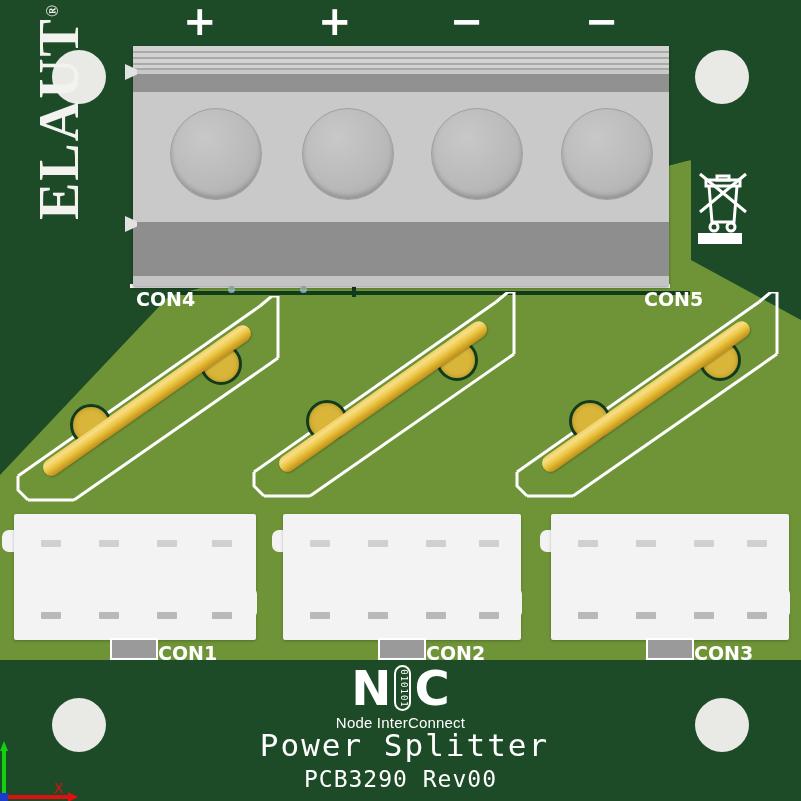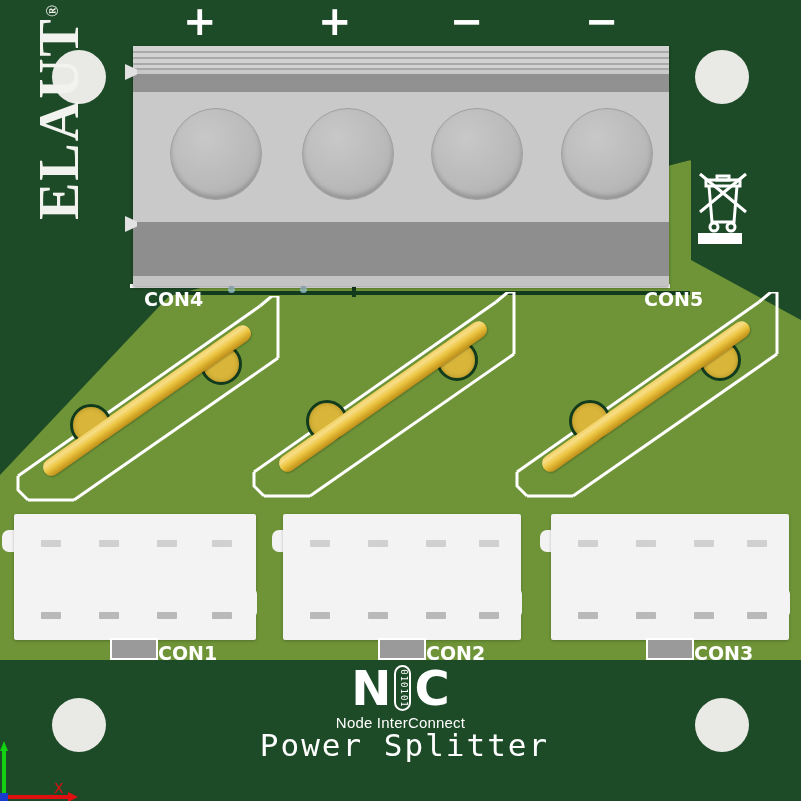--- a/index.html
+++ b/index.html
@@ -318,21 +318,21 @@
 
     <div class="tb-tab" style="top:18px;"></div>
     <div class="tb-tab" style="top:170px;"></div>
 
     <div class="screw" style="left:37px;"></div>
     <div class="screw" style="left:169px;"></div>
     <div class="screw" style="left:298px;"></div>
     <div class="screw" style="left:428px;"></div>
   </div>
 
-  <div class="tb-label" style="left:144px;top:288px;">CON4</div>
+  <div class="tb-label" style="left:136px;top:288px;">CON4</div>
   <div class="tb-label" style="left:644px;top:288px;">CON5</div>
 
   <div class="jumper-group" style="left:14px;top:296px;width:268px;height:212px;">
     <div style="position:absolute;left:0;top:0;width:268px;height:212px;">
       <svg width="268" height="212" style="position:absolute;left:0;top:0;">
         <polyline points="14,204 4,194 4,180" fill="none" stroke="#fff" stroke-width="3"></polyline>
         <polyline points="4,180 246,10" fill="none" stroke="#fff" stroke-width="3"></polyline>
         <polyline points="246,10 258,0 264,0" fill="none" stroke="#fff" stroke-width="3"></polyline>
         <polyline points="14,204 60,204" fill="none" stroke="#fff" stroke-width="3"></polyline>
         <polyline points="60,204 264,62" fill="none" stroke="#fff" stroke-width="3"></polyline>
@@ -441,20 +441,21 @@
       <span class="nic-letter">N</span>
       <span class="nic-i">
         <span class="nic-bits">010101</span>
       </span>
       <span class="nic-letter">C</span>
     </div>
     <div id="nic-tag">Node InterConnect</div>
   </div>
 
   <div id="title-main">Power Splitter</div>
+  <div id="title-sub">PCB3290 Rev00</div>
 
   <div id="axis">
     <svg width="80" height="60" viewBox="0 0 80 60">
       <line x1="4" y1="56" x2="4" y2="6" stroke="#13d013" stroke-width="4"></line>
       <polygon points="4,0 0,10 8,10" fill="#13d013"></polygon>
       <line x1="4" y1="56" x2="70" y2="56" stroke="#e01010" stroke-width="4"></line>
       <polygon points="78,56 68,51 68,61" fill="#e01010"></polygon>
       <rect x="0" y="52" width="8" height="8" fill="#1a3ccc"></rect>
       <text x="54" y="52" fill="#e01010" font-size="14" font-family="DejaVu Sans, sans-serif">X</text>
     </svg>

